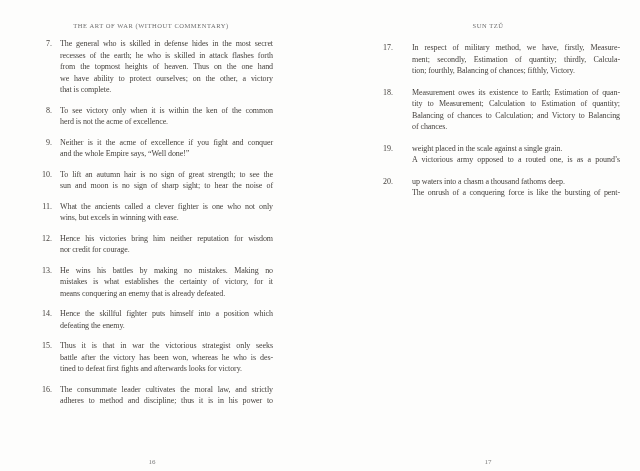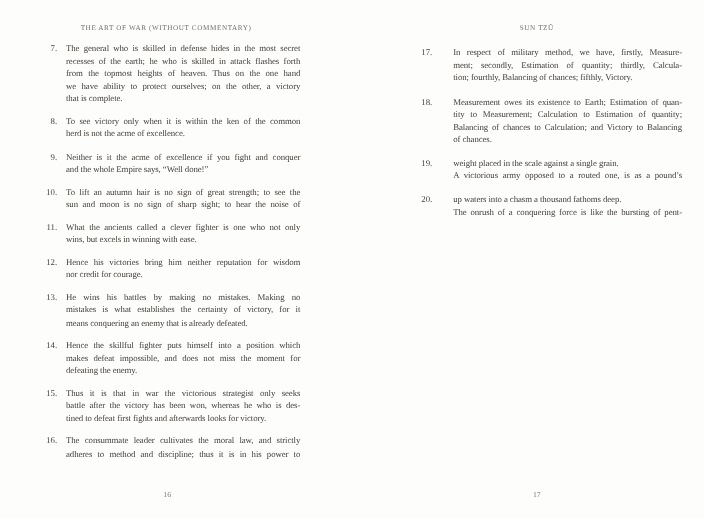--- a/index.html
+++ b/index.html
@@ -53,21 +53,21 @@
     letter-spacing: -0.08px;
     white-space: nowrap;
     text-align: justify;
     text-align-last: justify;
   }
   .line.last {
     text-align-last: left;
   }
   .folio {
     position: absolute;
-    top: 446px;
+    top: 458px;
     transform: translateX(-50%);
     font-size: 7px;
     color: #7b7b7b;
   }
   .folio.left  { left: 152px; }
   .folio.right { left: 488px; }
 </style>
 </head>
 <body>
 
@@ -126,21 +126,20 @@
           <div class="body">
             <div class="line">He wins his battles by making no mistakes. Making no</div>
             <div class="line">mistakes is what establishes the certainty of victory, for it</div>
             <div class="line last">means conquering an enemy that is already defeated.</div>
           </div>
         </div>
         <div class="item">
           <div class="num">14.</div>
           <div class="body">
             <div class="line">Hence the skillful fighter puts himself into a position which</div>
-            <div class="line">makes defeat impossible, and does not miss the moment for</div>
             <div class="line last">defeating the enemy.</div>
           </div>
         </div>
         <div class="item">
           <div class="num">15.</div>
           <div class="body">
             <div class="line">Thus it is that in war the victorious strategist only seeks</div>
             <div class="line">battle after the victory has been won, whereas he who is des-</div>
             <div class="line last">tined to defeat first fights and afterwards looks for victory.</div>
           </div>

